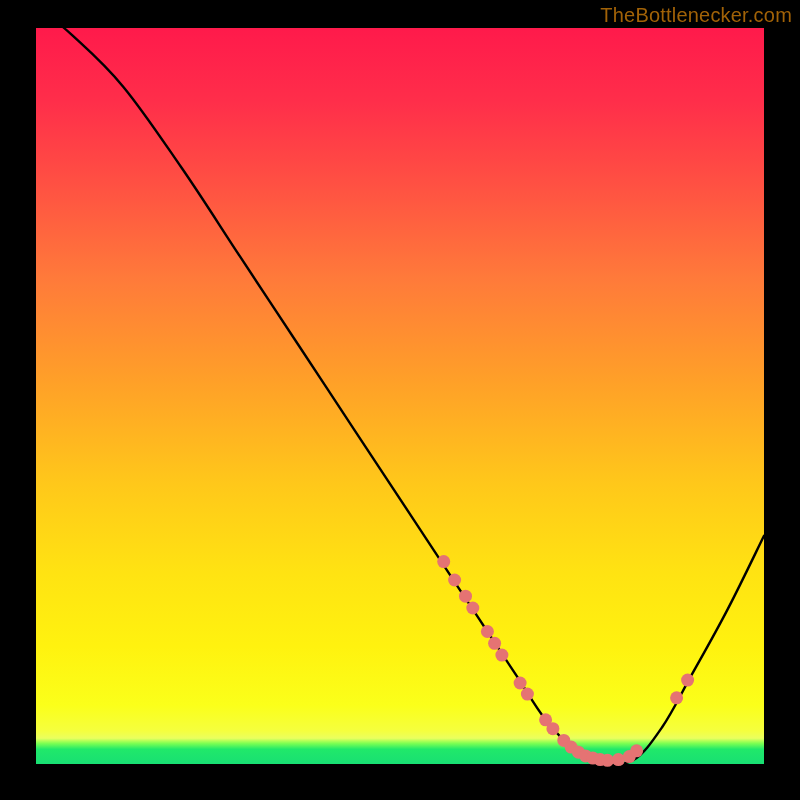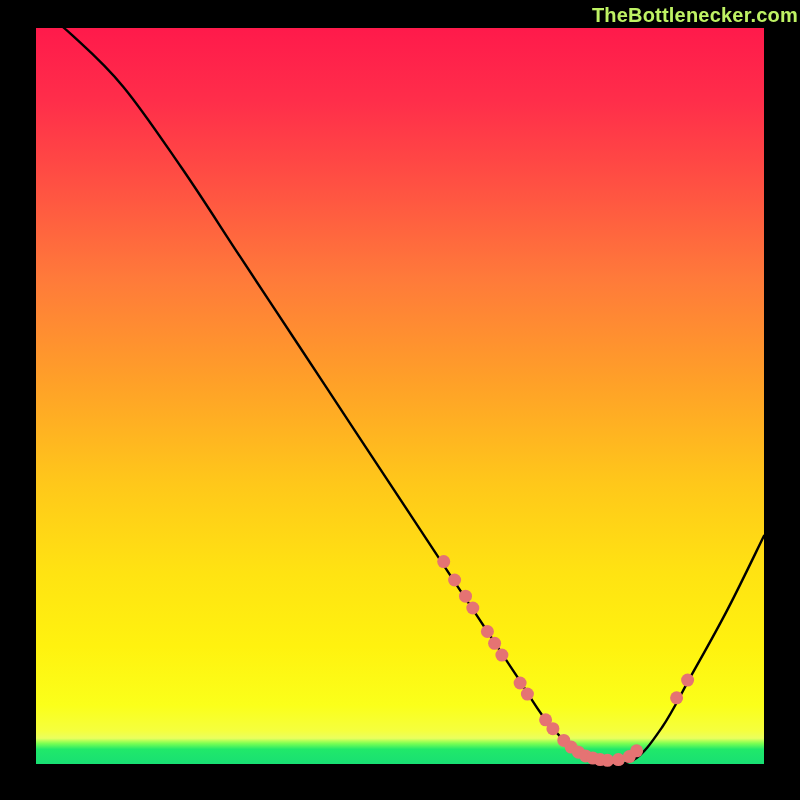--- a/index.html
+++ b/index.html
@@ -13,24 +13,24 @@
   }
   .frame {
     position: relative;
     width: 800px;
     height: 800px;
     background: #000;
   }
   .attribution {
     position: absolute;
     top: 4px;
-    right: 2px;
-    color: #bef264;
+    right: 8px;
+    color: #a16207;
     font-size: 20px;
-    font-weight: 700;
+    font-weight: 400;
     letter-spacing: 0.2px;
     z-index: 10;
   }
   .plot {
     position: absolute;
     left: 36px;
     top: 28px;
     width: 728px;
     height: 736px;
     

